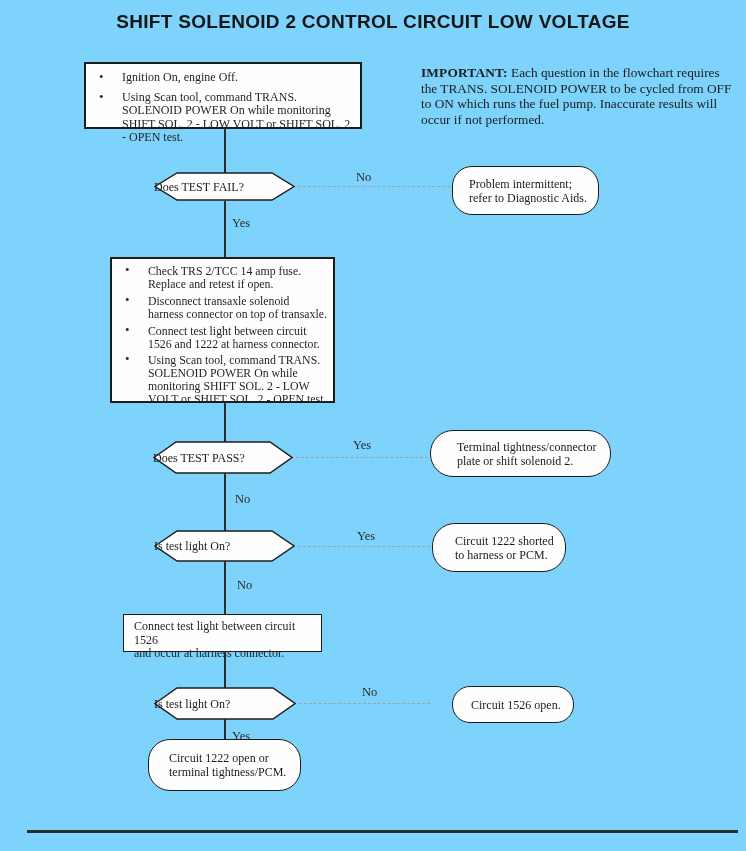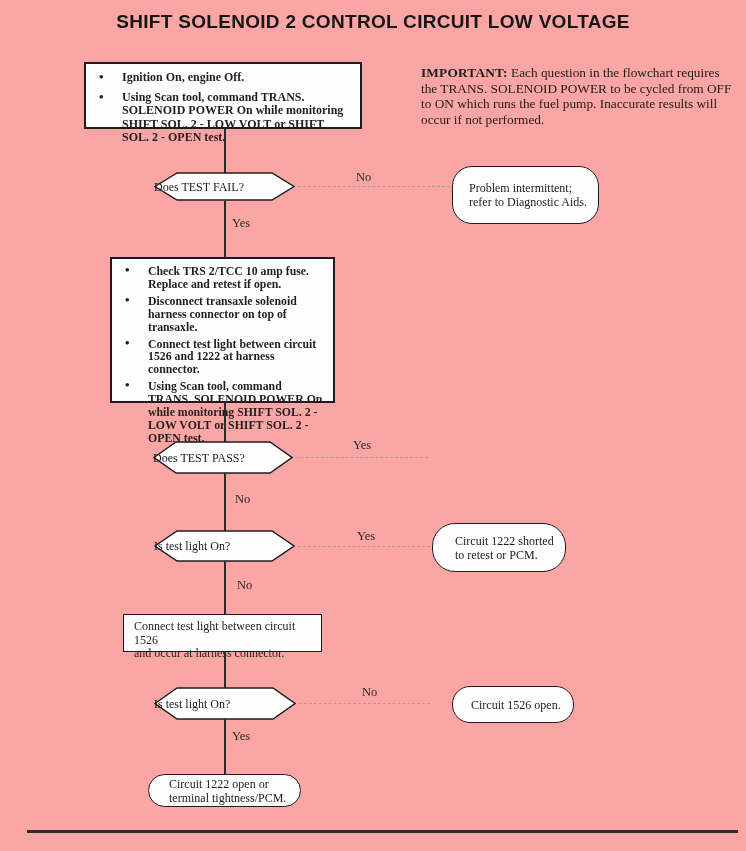--- a/index.html
+++ b/index.html
@@ -1,36 +1,36 @@
 <!DOCTYPE html>
 <html><head>
 <meta charset="utf-8">
 <style>
   html,body{margin:0;padding:0;background:#fff;}
   .page{
-    position:relative;width:746px;height:851px;background:#fca5a5;
+    position:relative;width:746px;height:851px;background:#7dd3fc;
     font-family:"Liberation Serif", serif;color:#1f1f1f;overflow:hidden;
   }
   .title{
     position:absolute;top:11px;left:0;width:100%;text-align:center;
     font-family:"Liberation Sans", sans-serif;font-size:19px;font-weight:700;
     letter-spacing:0.3px;color:#161616;
   }
   .note{
     position:absolute;left:421px;top:65px;width:315px;
     font-size:13.3px;line-height:15.6px;color:#1b1b1b;
   }
   .note b{letter-spacing:0.2px;}
   .box{
     position:absolute;border:2px solid #1c1c1c;background:#fefefe;box-sizing:border-box;
   }
   .bullets{list-style:none;margin:0;padding:7px 6px 0 0;}
   .bullets li{
     position:relative;padding-left:36px;margin-bottom:6px;
-    font-size:12px;line-height:13.5px;font-weight:bold;
+    font-size:12px;line-height:13.5px;
   }
   .bullets li::before{content:"\2022";position:absolute;left:13px;top:-1px;font-size:13px;}
   .bullets.tight{padding-top:6px;}
   .bullets.tight li{font-size:11.8px;line-height:12.9px;margin-bottom:4px;}
   .hex{position:absolute;}
   .hex svg{position:absolute;left:0;top:0;display:block;}
   .hex .q{
     position:absolute;left:0;top:50%;transform:translateY(-50%);
     width:100%;text-align:left;font-size:12px;color:#1b1b1b;
   }
@@ -64,59 +64,63 @@
   <div class="vline" style="left:224px;top:129px;height:44px;"></div>
 
   <div class="hex" style="left:154px;top:172px;width:141px;height:29px;">
     <svg width="141" height="29">
       <polygon points="1,14.5 23,1 118,1 140,14.5 118,28 23,28" fill="#fefefe" stroke="#1c1c1c" stroke-width="1.4"></polygon>
     </svg>
     <div class="q">Does TEST FAIL?</div>
   </div>
   <div class="dash" style="left:298px;top:186px;width:152px;"></div>
   <div class="lbl" style="left:356px;top:170px;">No</div>
-  <div class="pill" style="left:452px;top:166px;width:147px;height:58px;border-radius:20px;padding-left:16px;">
+  <div class="pill" style="left:452px;top:166px;width:147px;height:49px;border-radius:20px;padding-left:16px;">
     <div>Problem intermittent;</div>
     <div>refer to Diagnostic Aids.</div>
   </div>
   <div class="vline" style="left:224px;top:201px;height:57px;"></div>
   <div class="lbl" style="left:232px;top:216px;">Yes</div>
 
   <div class="box" style="left:110px;top:257px;width:225px;height:146px;">
     <ul class="bullets tight">
-      <li>Check TRS 2/TCC 10 amp fuse. Replace and retest if open.</li>
+      <li>Check TRS 2/TCC 14 amp fuse. Replace and retest if open.</li>
       <li>Disconnect transaxle solenoid harness connector on top of transaxle.</li>
       <li>Connect test light between circuit 1526 and 1222 at harness connector.</li>
       <li>Using Scan tool, command TRANS. SOLENOID POWER On while monitoring SHIFT SOL. 2 - LOW VOLT or SHIFT SOL. 2 - OPEN test.</li>
     </ul>
   </div>
   <div class="vline" style="left:224px;top:402px;height:40px;"></div>
 
   <div class="hex" style="left:153px;top:441px;width:140px;height:33px;">
     <svg width="140" height="33">
       <polygon points="1,16.5 23,1 117,1 139,16.5 117,32 23,32" fill="#fefefe" stroke="#1c1c1c" stroke-width="1.4"></polygon>
     </svg>
     <div class="q">Does TEST PASS?</div>
   </div>
   <div class="dash" style="left:296px;top:457px;width:132px;"></div>
   <div class="lbl" style="left:353px;top:438px;">Yes</div>
+  <div class="pill" style="left:430px;top:430px;width:181px;height:47px;border-radius:23px;padding-left:26px;">
+    <div>Terminal tightness/connector</div>
+    <div>plate or shift solenoid 2.</div>
+  </div>
   <div class="vline" style="left:224px;top:473px;height:58px;"></div>
   <div class="lbl" style="left:235px;top:492px;">No</div>
 
   <div class="hex" style="left:154px;top:530px;width:141px;height:32px;">
     <svg width="141" height="32">
       <polygon points="1,16 23,1 118,1 140,16 118,31 23,31" fill="#fefefe" stroke="#1c1c1c" stroke-width="1.4"></polygon>
     </svg>
     <div class="q">Is test light On?</div>
   </div>
   <div class="dash" style="left:298px;top:546px;width:132px;"></div>
   <div class="lbl" style="left:357px;top:529px;">Yes</div>
   <div class="pill" style="left:432px;top:523px;width:134px;height:49px;border-radius:23px;padding-left:22px;">
     <div>Circuit 1222 shorted</div>
-    <div>to retest or PCM.</div>
+    <div>to harness or PCM.</div>
   </div>
   <div class="vline" style="left:224px;top:561px;height:54px;"></div>
   <div class="lbl" style="left:237px;top:578px;">No</div>
 
   <div class="box" style="left:123px;top:614px;width:199px;height:38px;border-width:1.7px;">
     <div class="plainbox-text">
       <div>Connect test light between circuit 1526</div>
       <div>and occur at harness connector.</div>
     </div>
   </div>
@@ -129,20 +133,20 @@
     <div class="q">Is test light On?</div>
   </div>
   <div class="dash" style="left:299px;top:703px;width:131px;"></div>
   <div class="lbl" style="left:362px;top:685px;">No</div>
   <div class="pill" style="left:452px;top:686px;width:122px;height:37px;border-radius:18px;padding-left:18px;">
     <div>Circuit 1526 open.</div>
   </div>
   <div class="vline" style="left:224px;top:719px;height:57px;"></div>
   <div class="lbl" style="left:232px;top:729px;">Yes</div>
 
-  <div class="pill" style="left:148px;top:774px;width:153px;height:33px;border-radius:22px;padding-left:20px;">
+  <div class="pill" style="left:148px;top:739px;width:153px;height:52px;border-radius:22px;padding-left:20px;">
     <div>Circuit 1222 open or</div>
     <div>terminal tightness/PCM.</div>
   </div>
 
   <div class="rule" style="left:27px;top:830px;width:711px;height:3px;"></div>
 
 </div>
 
 </body></html>

